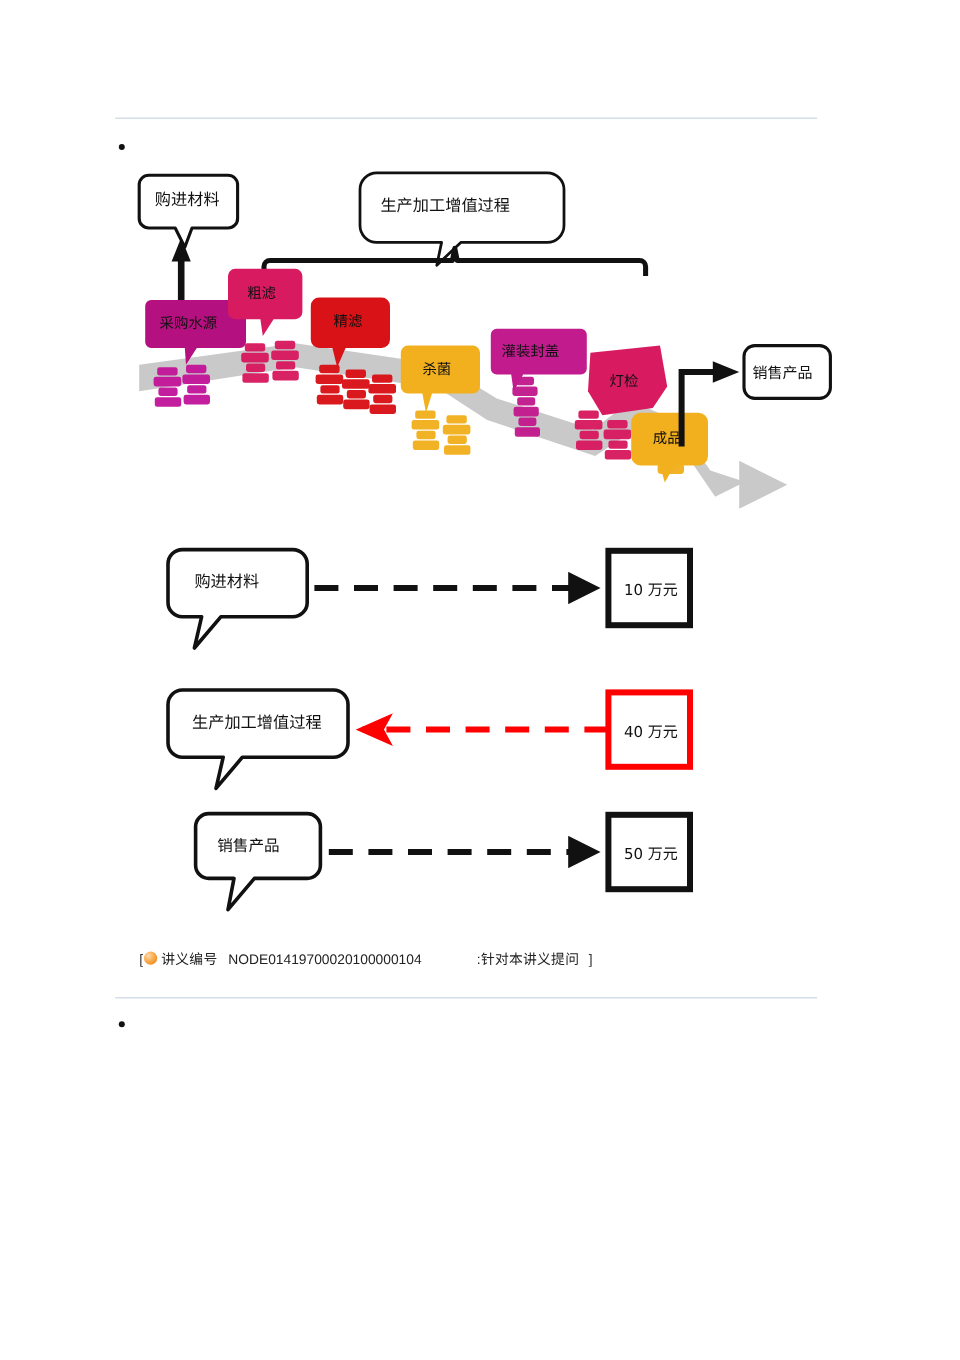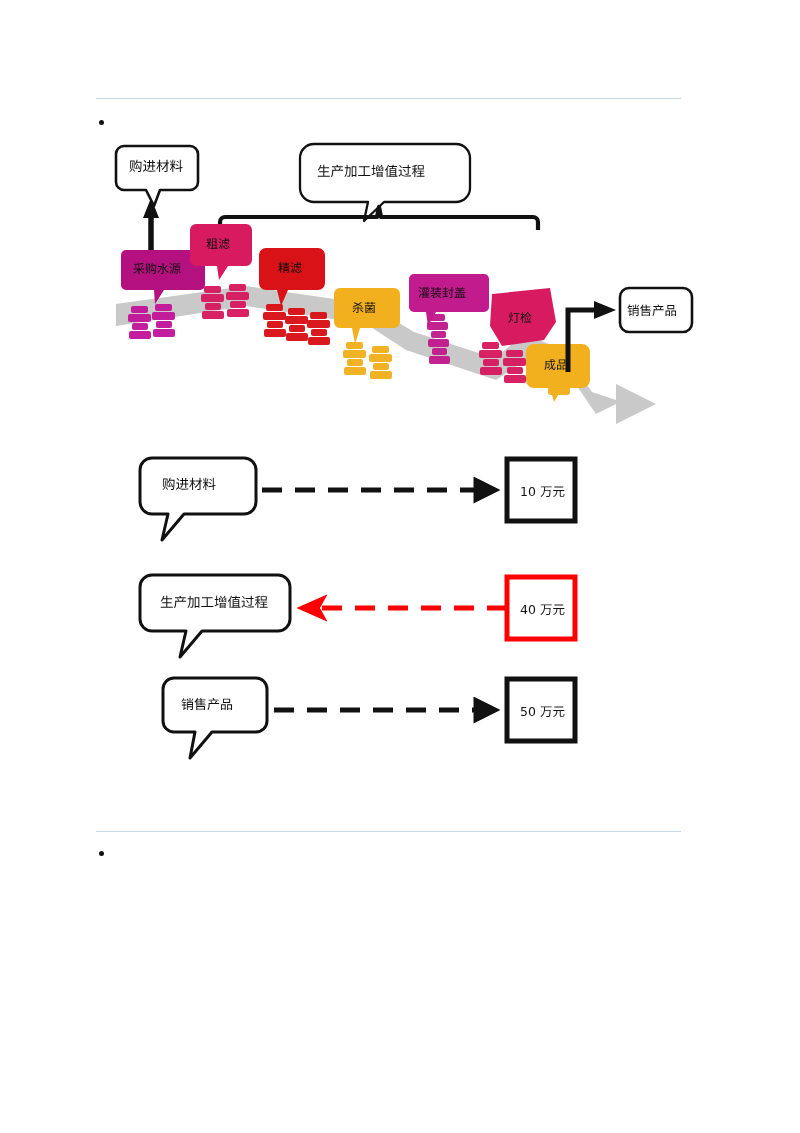--- a/index.html
+++ b/index.html
@@ -237,17 +237,20 @@
         <text x="85" y="591" font-size="13" fill="#111" font-family="'DejaVu Sans','Liberation Sans',sans-serif">销售产品</text>
 
         <line x1="178" y1="592" x2="398" y2="592" stroke="#111" stroke-width="5" stroke-dasharray="20 13" marker-end="url(#ah-fat)"></line>
 
         <rect x="411" y="561" width="68" height="62" fill="#ffffff" stroke="#111" stroke-width="5"></rect>
         <text x="424" y="598" font-size="12.5" fill="#111" font-family="'DejaVu Sans','Liberation Sans',sans-serif">50 万元</text>
       </g>
     </svg>
   </div>
 
+  <div class="meta">
+    <span class="brk">[</span><span class="badge"></span><span class="lbl">讲义编号</span><span class="gap" style="width:9px"></span><span class="code">NODE01419700020100000104</span><span class="gap"></span><span>:</span><span class="ask">针对本讲义提问</span><span class="gap" style="width:8px"></span><span class="brk">]</span>
+  </div>
 
   <div class="hrule" style="top:831px;"></div>
   <div class="bullet" style="left:99px;top:851px;"></div>
 
 </div>
 
 </body></html>

